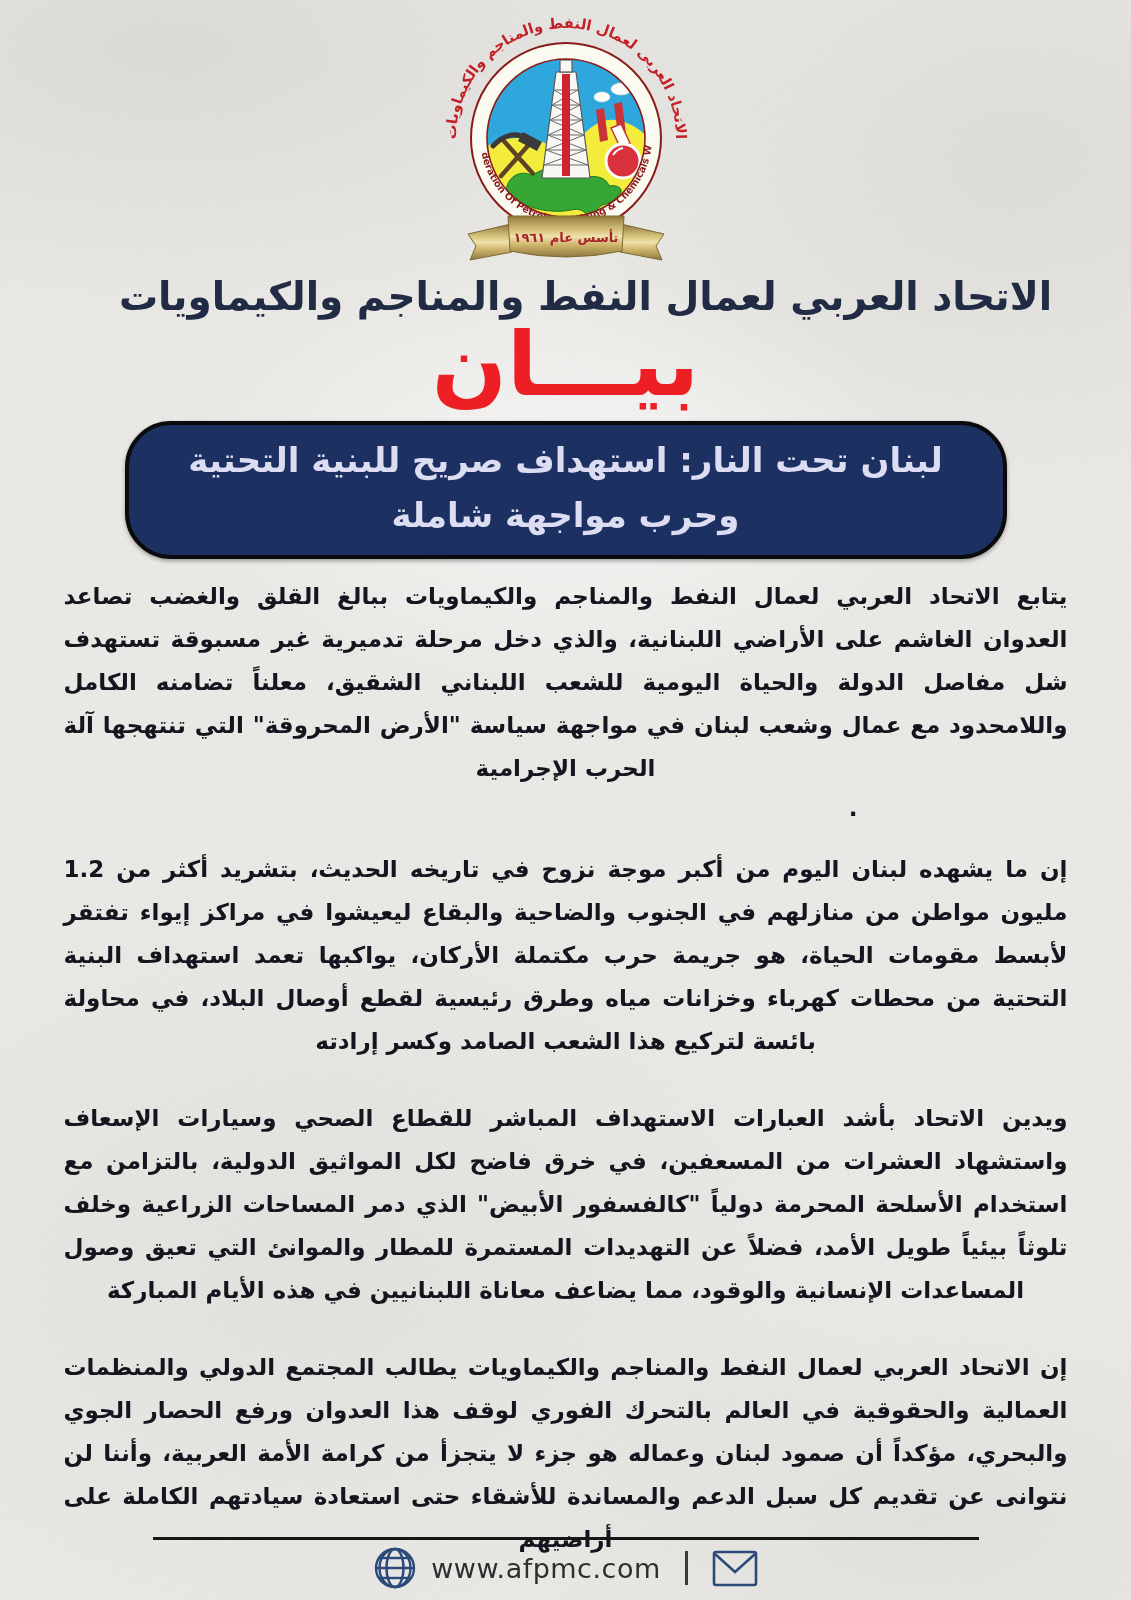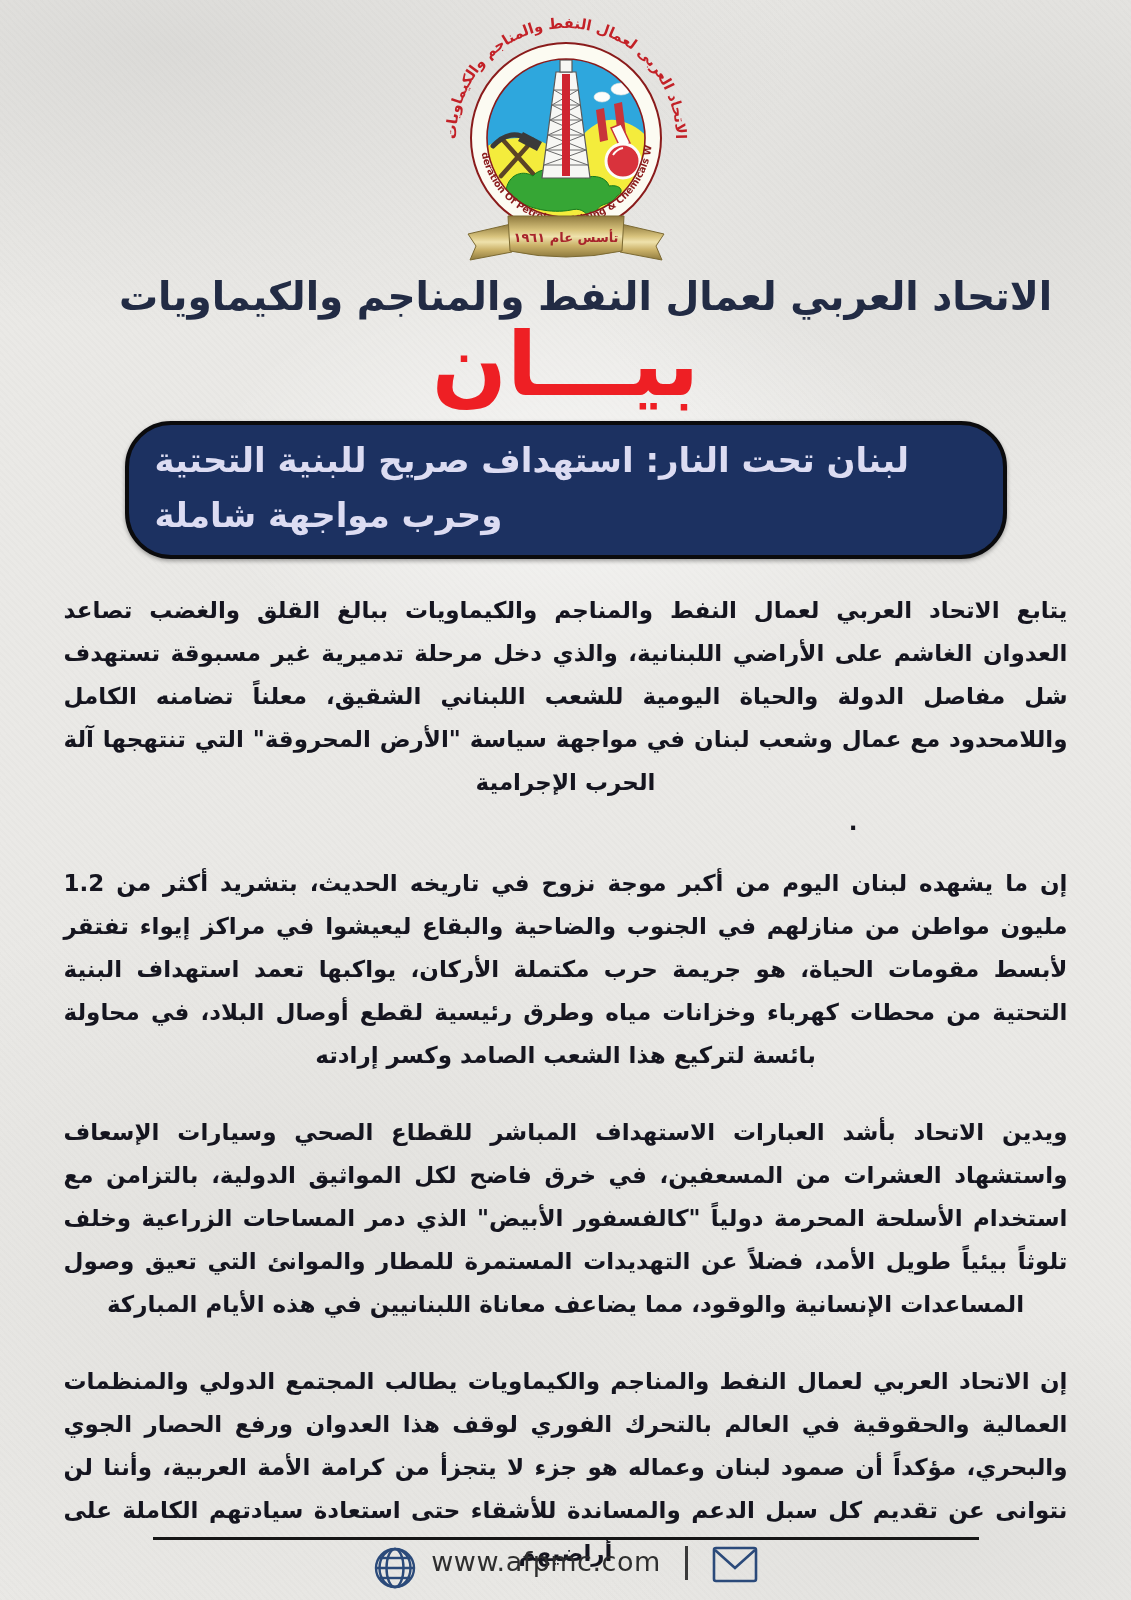--- a/index.html
+++ b/index.html
@@ -40,30 +40,30 @@
     margin-top:0;
   }
   .title-box{
     direction:rtl;
     width:882px;
     margin:10px auto 0 auto;
     background:#1c3161;
     border:4px solid #0b0b0d;
     border-radius:46px;
     padding:8px 26px 12px 26px;
-    text-align:left;
+    text-align:center;
     box-shadow:0 2px 4px rgba(0,0,0,.35);
   }
   .title-box .tline{
     color:#dcdcf2;
     font-size:34px;
     font-weight:900;
     line-height:55px;
   }
-  main{ width:1004px; margin:30px auto 0 auto; direction:rtl; }
+  main{ width:1004px; margin:16px auto 0 auto; direction:rtl; }
   main p{
     font-size:23px;
     font-weight:700;
     color:#15151f;
     line-height:43px;
     text-align:justify;
     text-align-last:center;
     margin-bottom:34px;
   }
   .dot-line{
@@ -82,20 +82,21 @@
     padding-bottom:4px;
   }
   .footer-rule{
     width:826px;
     margin:0 auto 6px auto;
     border-top:3px solid #161616;
   }
   .footer-row{
     direction:ltr;
     display:flex;
+    align-items:center;
     justify-content:center;
     gap:14px;
     padding-bottom:6px;
   }
   .footer-row .contact-text{
     font-size:27px;
     color:#2e2e2e;
     letter-spacing:.5px;
   }
   .v-divider{ width:3px; height:34px; background:#3a3a3a; margin:0 10px; }

